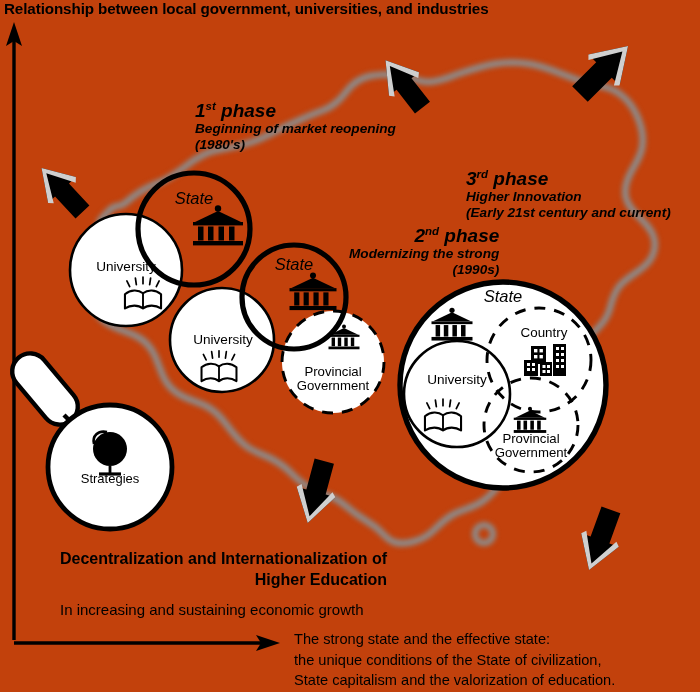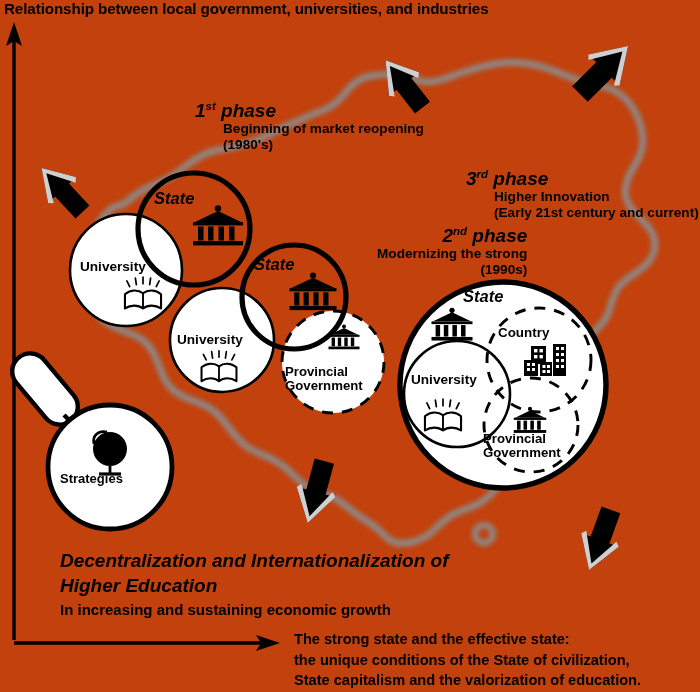--- a/index.html
+++ b/index.html
@@ -20,38 +20,38 @@
   }
 
   
   .layer{position:absolute;left:0;top:0;width:700px;height:692px;}
   #map-layer{filter:blur(2.4px);}
 
   
   .phase{position:absolute;}
   .phase .hd{font-size:19px;font-weight:bold;font-style:italic;white-space:nowrap;line-height:1.05;}
   .phase .hd sup{font-size:11.5px;font-weight:bold;vertical-align:super;}
-  .phase .sub{font-size:13.6px;font-weight:bold;white-space:nowrap;line-height:1.18;margin-left:28px;}
+  .phase .sub{font-size:13.6px;font-weight:bold;font-style:italic;white-space:nowrap;line-height:1.18;}
 
   #phase1{left:195px;top:100px;}
   #phase2{left:349px;top:225px;text-align:right;}
   #phase3{left:466px;top:168px;}
 
   .circ-label{
-    position:absolute;text-align:left;white-space:nowrap;
-    font-weight:bold;
+    position:absolute;text-align:center;white-space:nowrap;
+    font-weight:normal;
   }
   .lbl-state{font-size:16.5px;font-style:italic;}
   .lbl-uni{font-size:13.6px;}
   .lbl-prov{font-size:13.2px;line-height:1.08;}
   .lbl-ind{font-size:13.4px;}
   .lbl-strat{font-size:13px;}
 
-  .foot{position:absolute;font-weight:bold;}
-  #foot-bold{left:60px;top:548px;font-size:19px;font-weight:bold;font-style:italic;line-height:1.33;white-space:nowrap;}
+  .foot{position:absolute;}
+  #foot-bold{left:60px;top:548px;font-size:16px;font-weight:bold;line-height:1.33;white-space:nowrap;text-align:right;}
   #foot-plain{left:60px;top:600px;font-size:15px;line-height:1.3;white-space:nowrap;}
   #foot-right{left:294px;top:629px;font-size:14.6px;line-height:1.42;white-space:nowrap;}
 </style>
 </head>
 <body>
 
 <div id="stage">
 
   <div class="title">Relationship between local government, universities, and industries</div>
 

